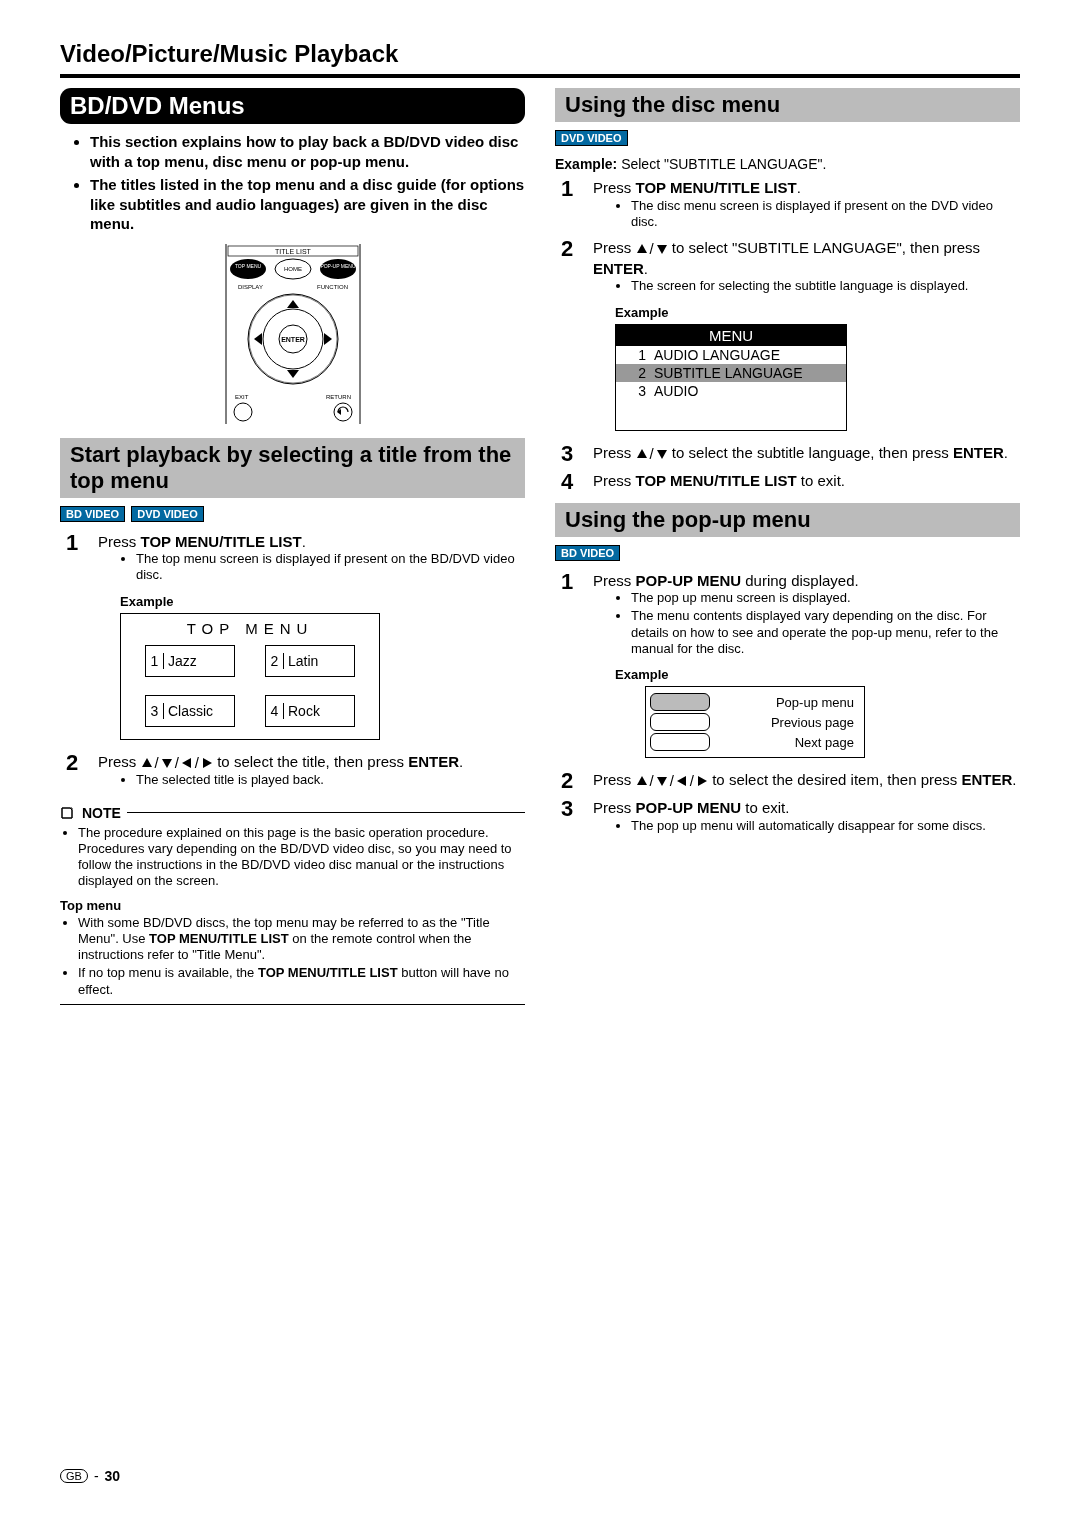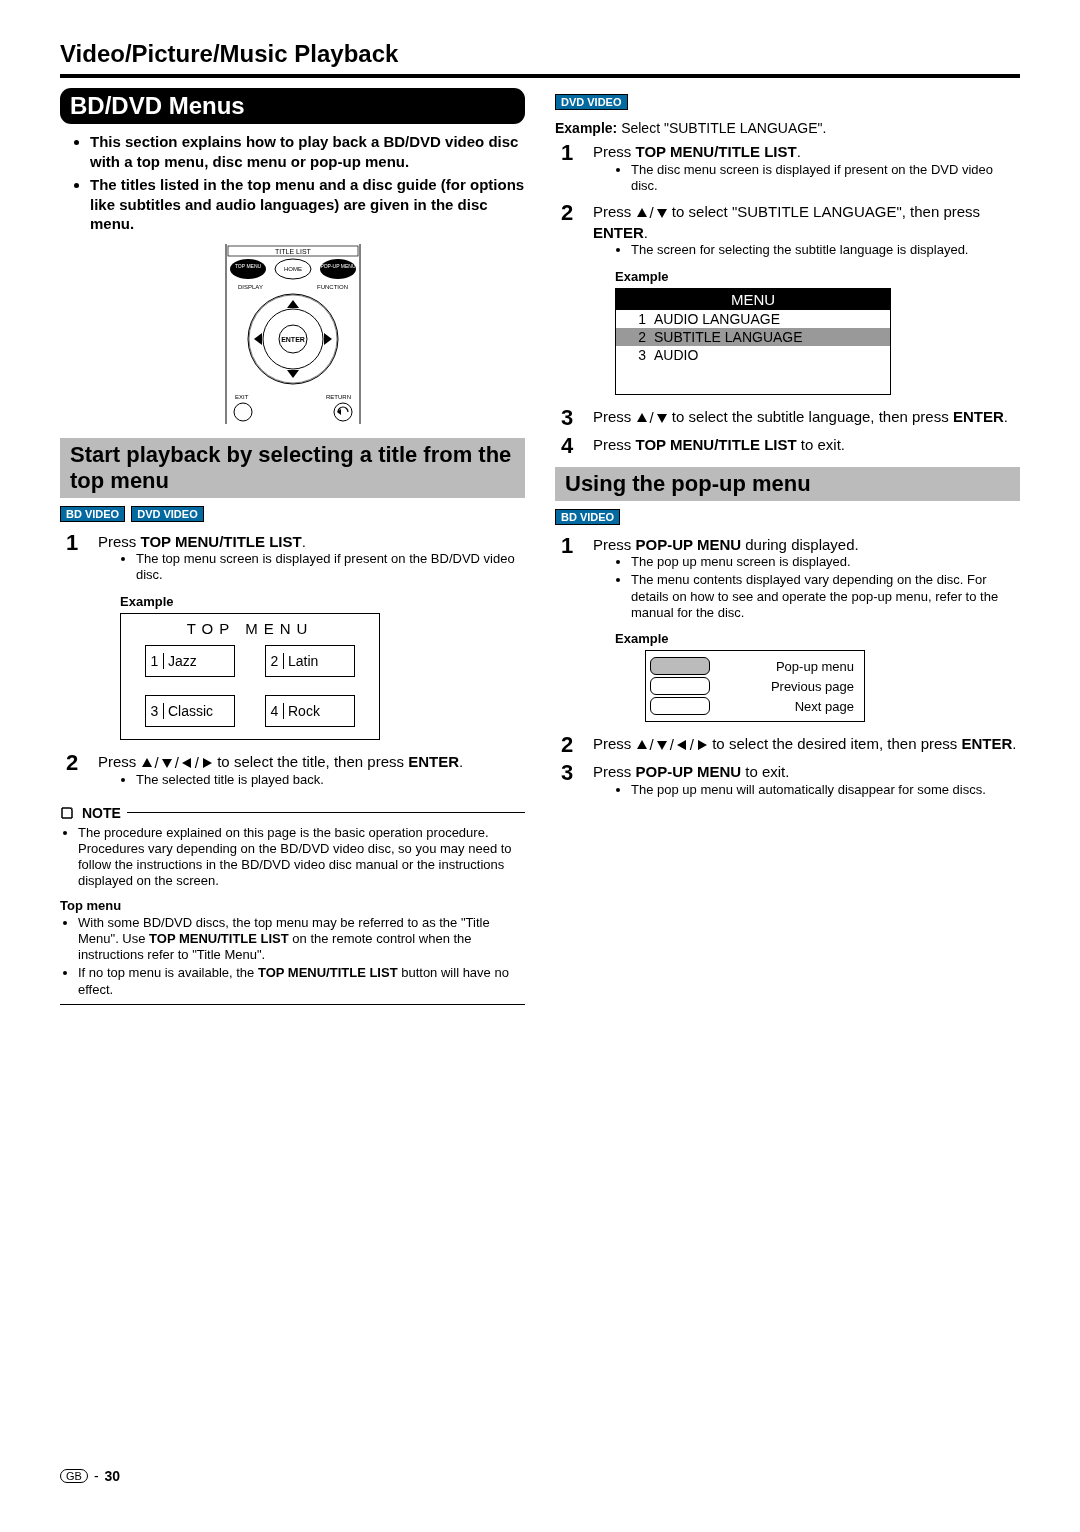--- a/index.html
+++ b/index.html
@@ -27,21 +27,21 @@
   .topmenu-title { text-align: center; letter-spacing: 6px; font-size: 15px; margin-bottom: 8px; }
   .topmenu-grid { display: flex; flex-wrap: wrap; gap: 18px 30px; justify-content: center; }
   .topmenu-cell { border: 1px solid #000; width: 90px; height: 32px; display: flex; align-items: center; font-size: 14px; }
   .topmenu-cell .n { border-right: 1px solid #000; width: 18px; text-align: center; }
   .topmenu-cell .t { padding-left: 4px; }
   .note-head { display: flex; align-items: center; gap: 6px; margin: 14px 0 4px 0; font-weight: bold; font-size: 14px; justify-content: flex-end; }
   .note-head .line { flex: 1; border-top: 1px solid #000; }
   .submini { font-size: 13px; font-weight: bold; margin: 8px 0 2px 0; }
   .hr { border-top: 1px solid #000; margin: 6px 0 14px 0; }
   .example-text { font-size: 14px; margin: 6px 0; }
-  .menu-box { border: 1px solid #000; width: 276px; margin-left: 60px; }
+  .menu-box { border: 1px solid #000; width: 232px; margin-left: 60px; }
   .menu-header { background: #000; color: #fff; text-align: center; font-size: 15px; padding: 2px 0; }
   .menu-row { display: flex; font-size: 14px; padding: 1px 10px; }
   .menu-row .mn { width: 20px; text-align: right; margin-right: 8px; }
   .menu-row.sel { background: #999; }
   .menu-box .spacer { height: 30px; }
   .popup-box { border: 1px solid #000; width: 220px; margin-left: 90px; padding: 4px; }
   .popup-row { display: flex; align-items: center; margin: 2px 0; }
   .popup-row .pbar { border: 1px solid #000; border-radius: 6px; width: 60px; height: 18px; margin-right: 18px; }
   .popup-row .pbar.sel { background: #bbb; }
   .popup-row .ptxt { font-size: 13px; flex: 1; text-align: right; padding-right: 6px; }
@@ -174,20 +174,21 @@
 
     <div class="submini">Top menu</div>
     <ul class="subbullets" style="padding-left:18px;">
       <li><span>With some BD/DVD discs, the top menu may be referred to as the "Title Menu". Use </span><b>TOP MENU/TITLE LIST</b><span> on the remote control when the instructions refer to "Title Menu".</span></li>
       <li><span>If no top menu is available, the </span><b>TOP MENU/TITLE LIST</b><span> button will have no effect.</span></li>
     </ul>
     <div class="hr"></div>
   </div>
 
   <div class="col">
+    <div class="heading-gray" style="margin-top:0;">Using the disc menu</div>
     <div class="badges">
       <span class="badge badge-black">DVD VIDEO</span>
     </div>
     <div class="example-text"><b>Example:</b><span> Select "SUBTITLE LANGUAGE".</span></div>
 
     <div class="step">
       <div class="step-num">1</div>
       <div class="step-body">
         <span>Press </span><b>TOP MENU/TITLE LIST</b><span>.</span>
         <ul class="subbullets">

